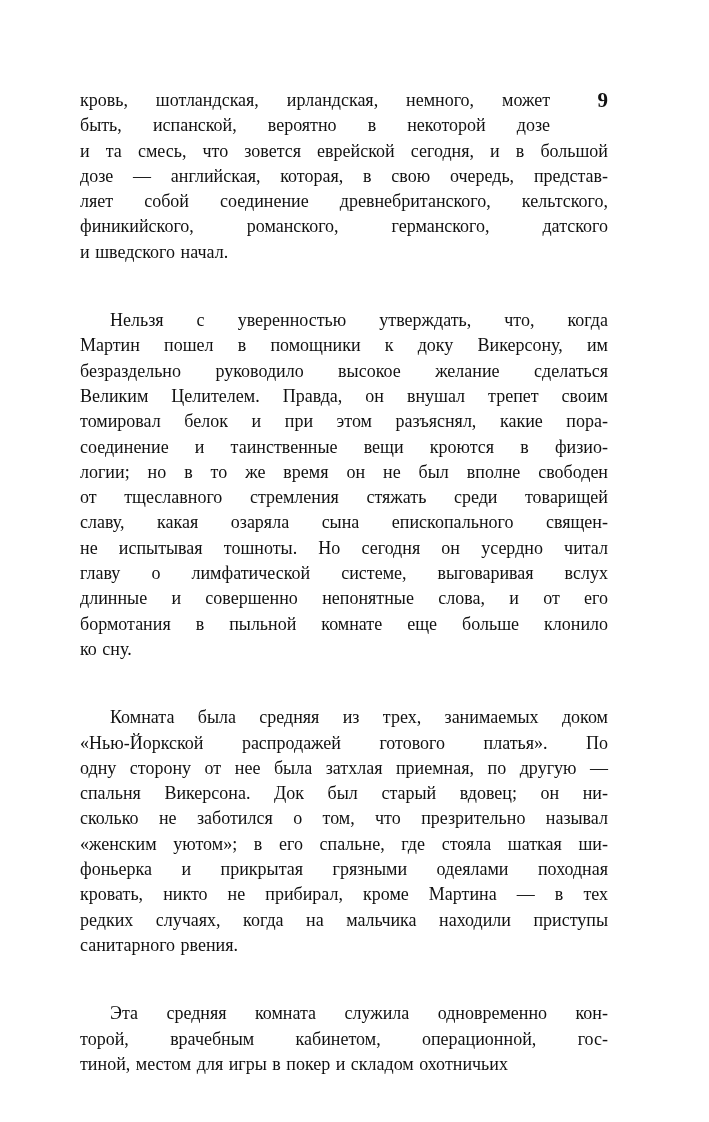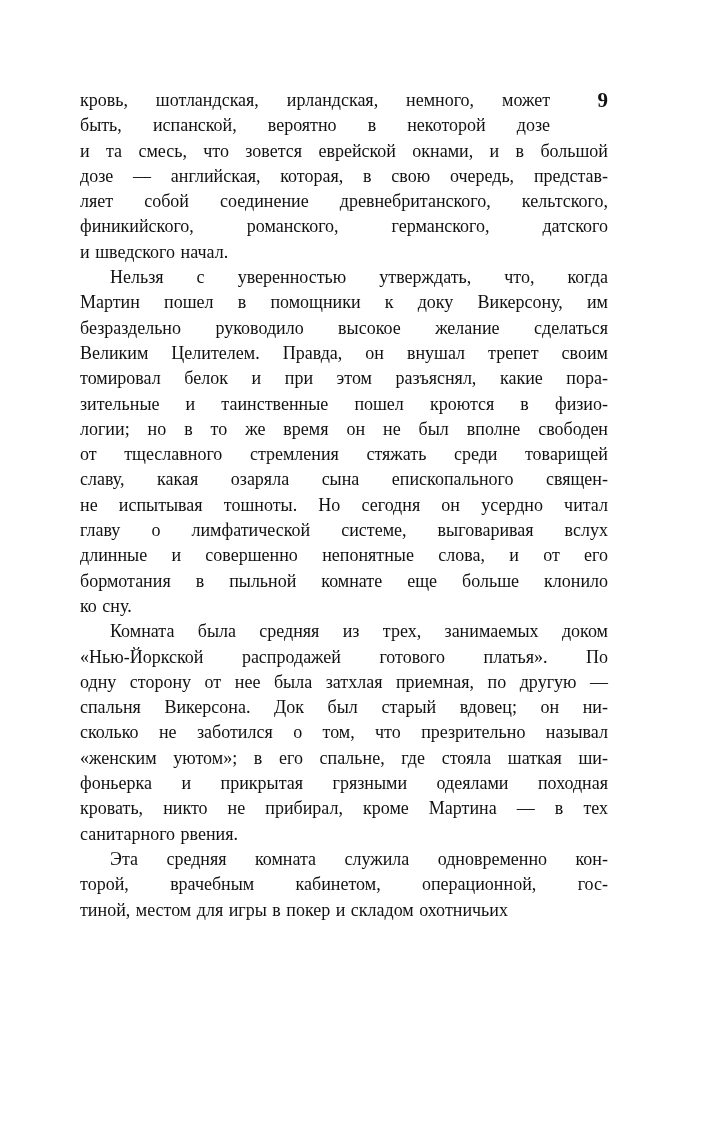--- a/index.html
+++ b/index.html
@@ -48,66 +48,68 @@
     text-align: justify;
     text-align-last: justify;
     white-space: normal;
     word-spacing: 1px;
   }
   .line.last {
     text-align-last: left;
   }
   .paragraph.indented .line:first-child {
     text-indent: 30px;
+    margin-top: 43px;
   }
   
   .paragraph:first-child .line:nth-child(-n+2) {
     padding-right: 58px;
   }
 </style>
 </head>
 <body>
 
 <div class="page">
   <div class="page-number">9</div>
   <div class="text-block">
       <div class="paragraph">
         <div class="line">кровь, шотландская, ирландская, немного, может</div>
         <div class="line">быть, испанской, вероятно в некоторой дозе</div>
-        <div class="line">и та смесь, что зовется еврейской окнами, и в большой</div>
+        <div class="line">и та смесь, что зовется еврейской сегодня, и в большой</div>
         <div class="line">дозе — английская, которая, в свою очередь, представ-</div>
         <div class="line">ляет собой соединение древнебританского, кельтского,</div>
         <div class="line">финикийского, романского, германского, датского</div>
         <div class="line last">и шведского начал.</div>
       </div>
       <div class="paragraph indented">
         <div class="line">Нельзя с уверенностью утверждать, что, когда</div>
         <div class="line">Мартин пошел в помощники к доку Викерсону, им</div>
         <div class="line">безраздельно руководило высокое желание сделаться</div>
         <div class="line">Великим Целителем. Правда, он внушал трепет своим</div>
         <div class="line">томировал белок и при этом разъяснял, какие пора-</div>
-        <div class="line">зительные и таинственные пошел кроются в физио-</div>
+        <div class="line">соединение и таинственные вещи кроются в физио-</div>
         <div class="line">логии; но в то же время он не был вполне свободен</div>
         <div class="line">от тщеславного стремления стяжать среди товарищей</div>
         <div class="line">славу, какая озаряла сына епископального священ-</div>
         <div class="line">не испытывая тошноты. Но сегодня он усердно читал</div>
         <div class="line">главу о лимфатической системе, выговаривая вслух</div>
         <div class="line">длинные и совершенно непонятные слова, и от его</div>
         <div class="line">бормотания в пыльной комнате еще больше клонило</div>
         <div class="line last">ко сну.</div>
       </div>
       <div class="paragraph indented">
         <div class="line">Комната была средняя из трех, занимаемых доком</div>
         <div class="line">«Нью-Йоркской распродажей готового платья». По</div>
         <div class="line">одну сторону от нее была затхлая приемная, по другую —</div>
         <div class="line">спальня Викерсона. Док был старый вдовец; он ни-</div>
         <div class="line">сколько не заботился о том, что презрительно называл</div>
         <div class="line">«женским уютом»; в его спальне, где стояла шаткая ши-</div>
         <div class="line">фоньерка и прикрытая грязными одеялами походная</div>
         <div class="line">кровать, никто не прибирал, кроме Мартина — в тех</div>
+        <div class="line">редких случаях, когда на мальчика находили приступы</div>
         <div class="line last">санитарного рвения.</div>
       </div>
       <div class="paragraph indented">
         <div class="line">Эта средняя комната служила одновременно кон-</div>
         <div class="line">торой, врачебным кабинетом, операционной, гос-</div>
         <div class="line last">тиной, местом для игры в покер и складом охотничьих</div>
       </div>
     </div>
 </div>
 

